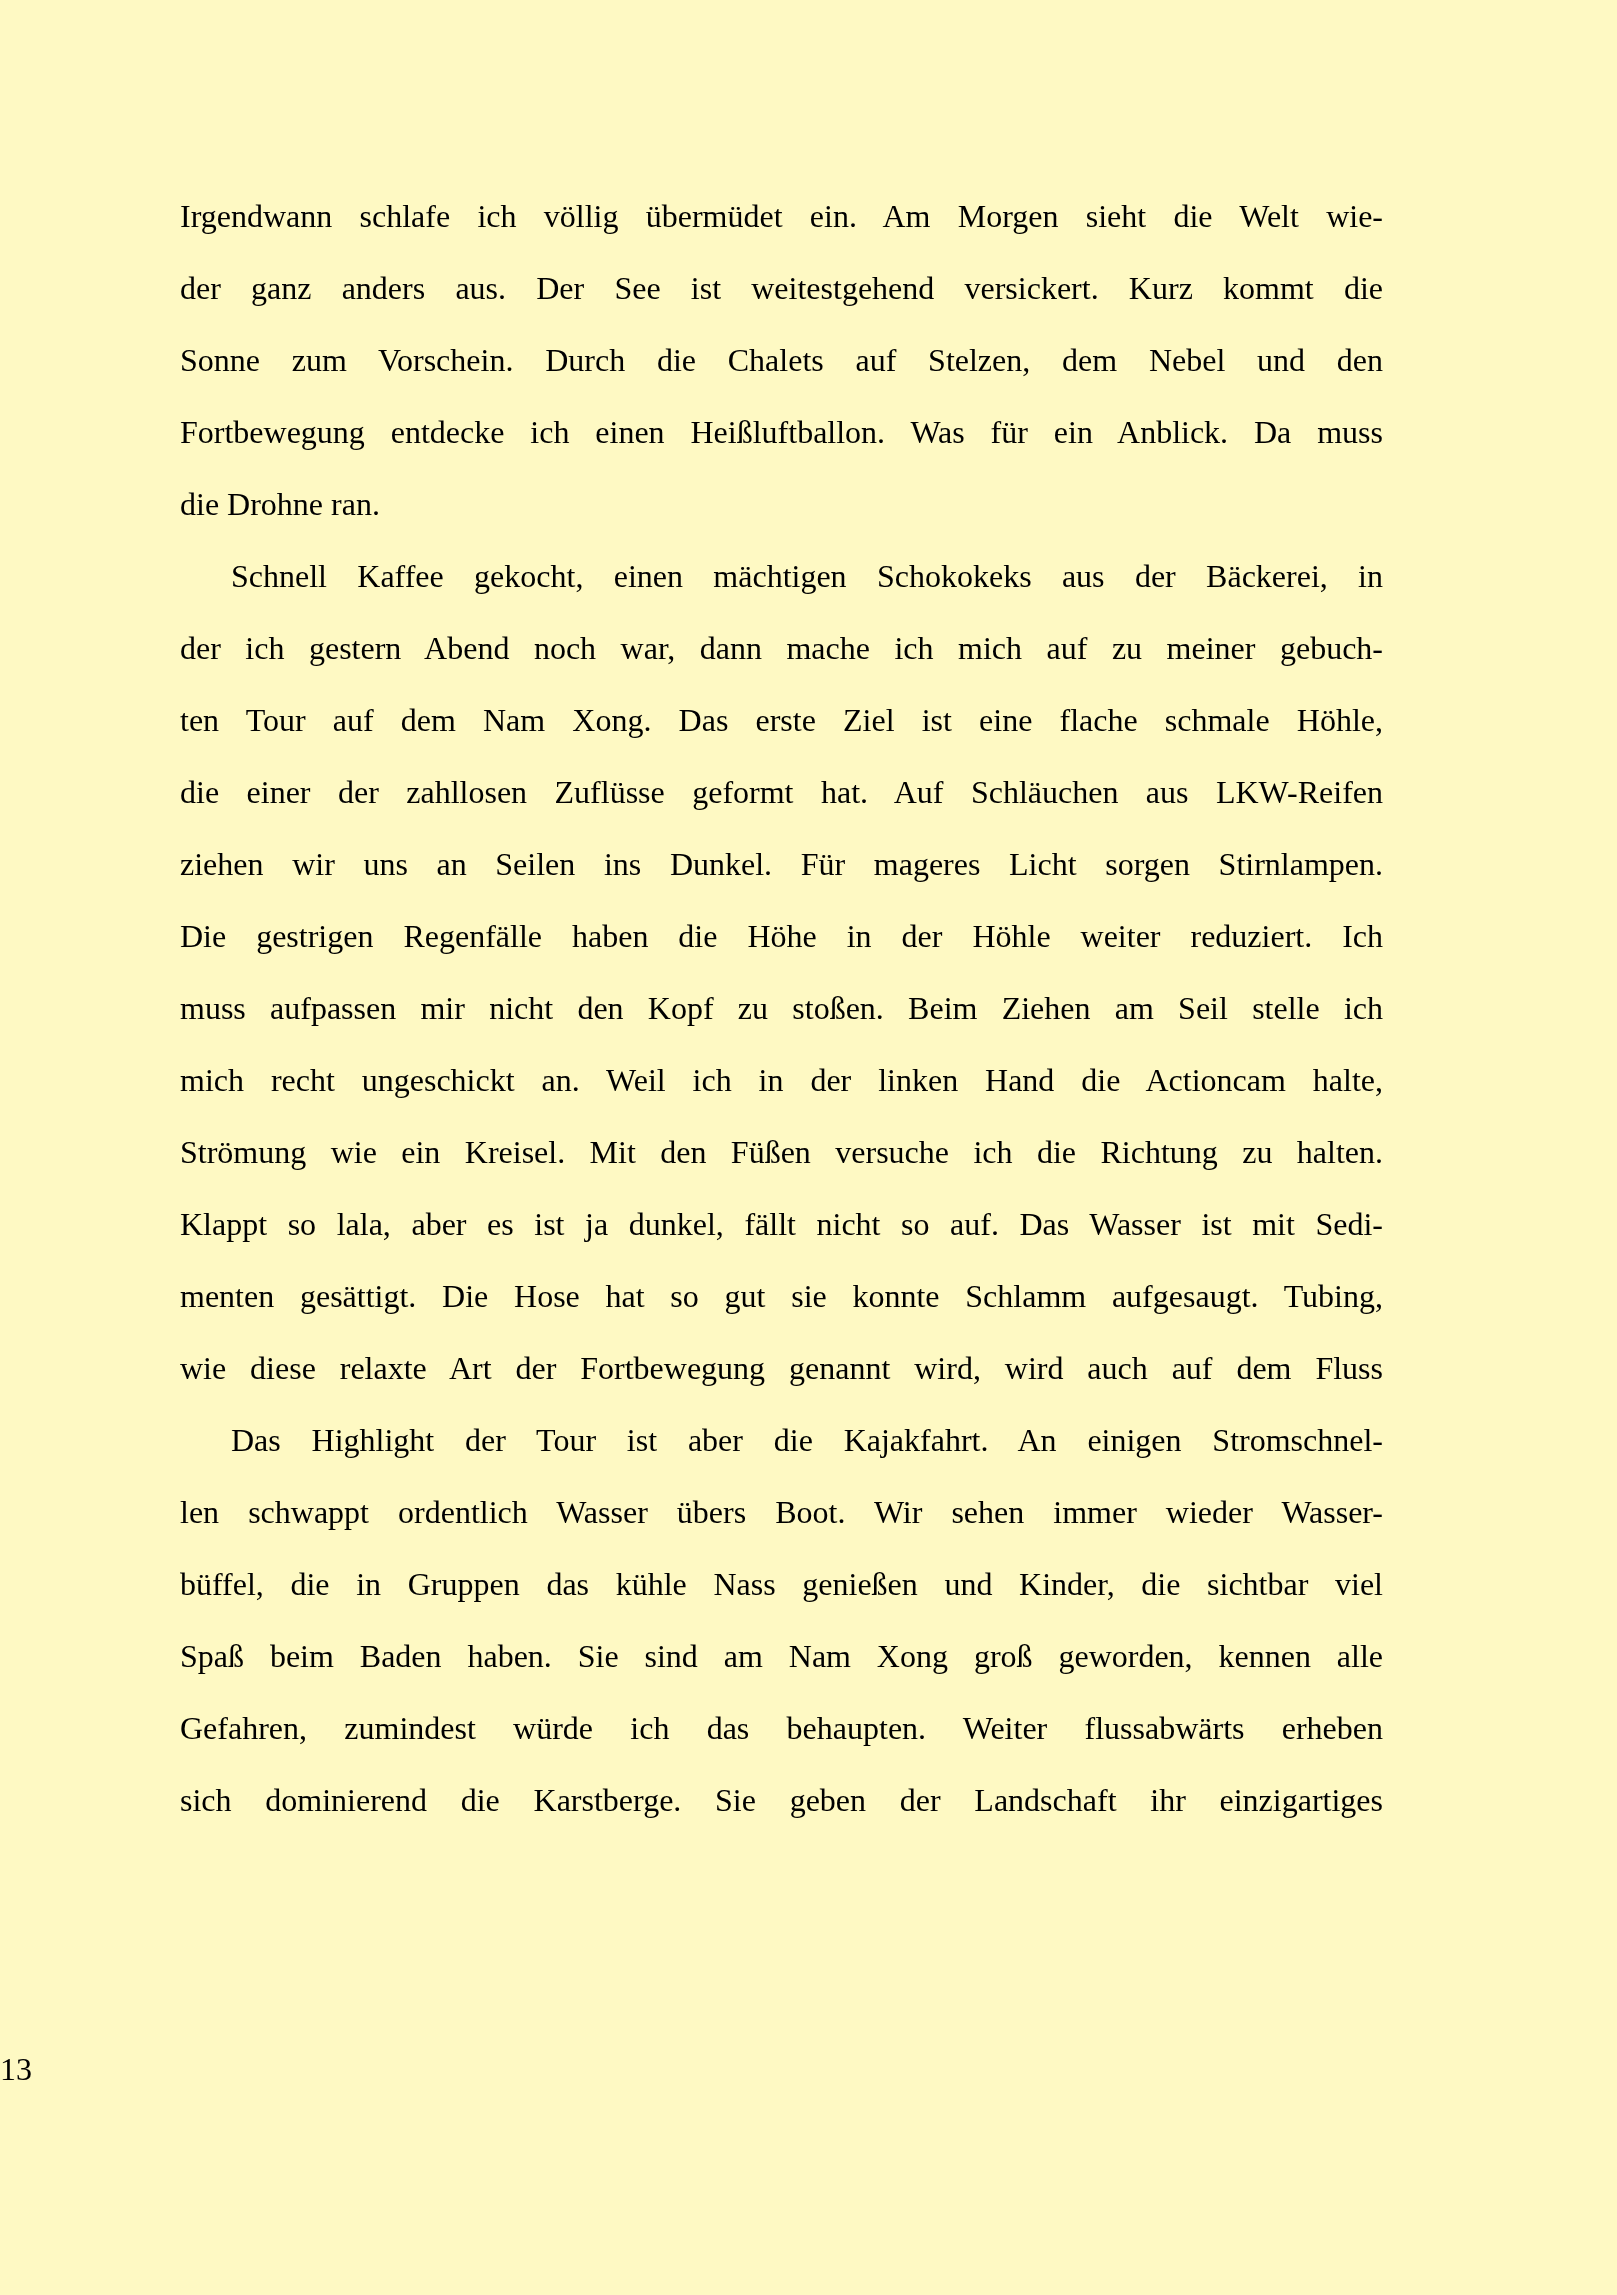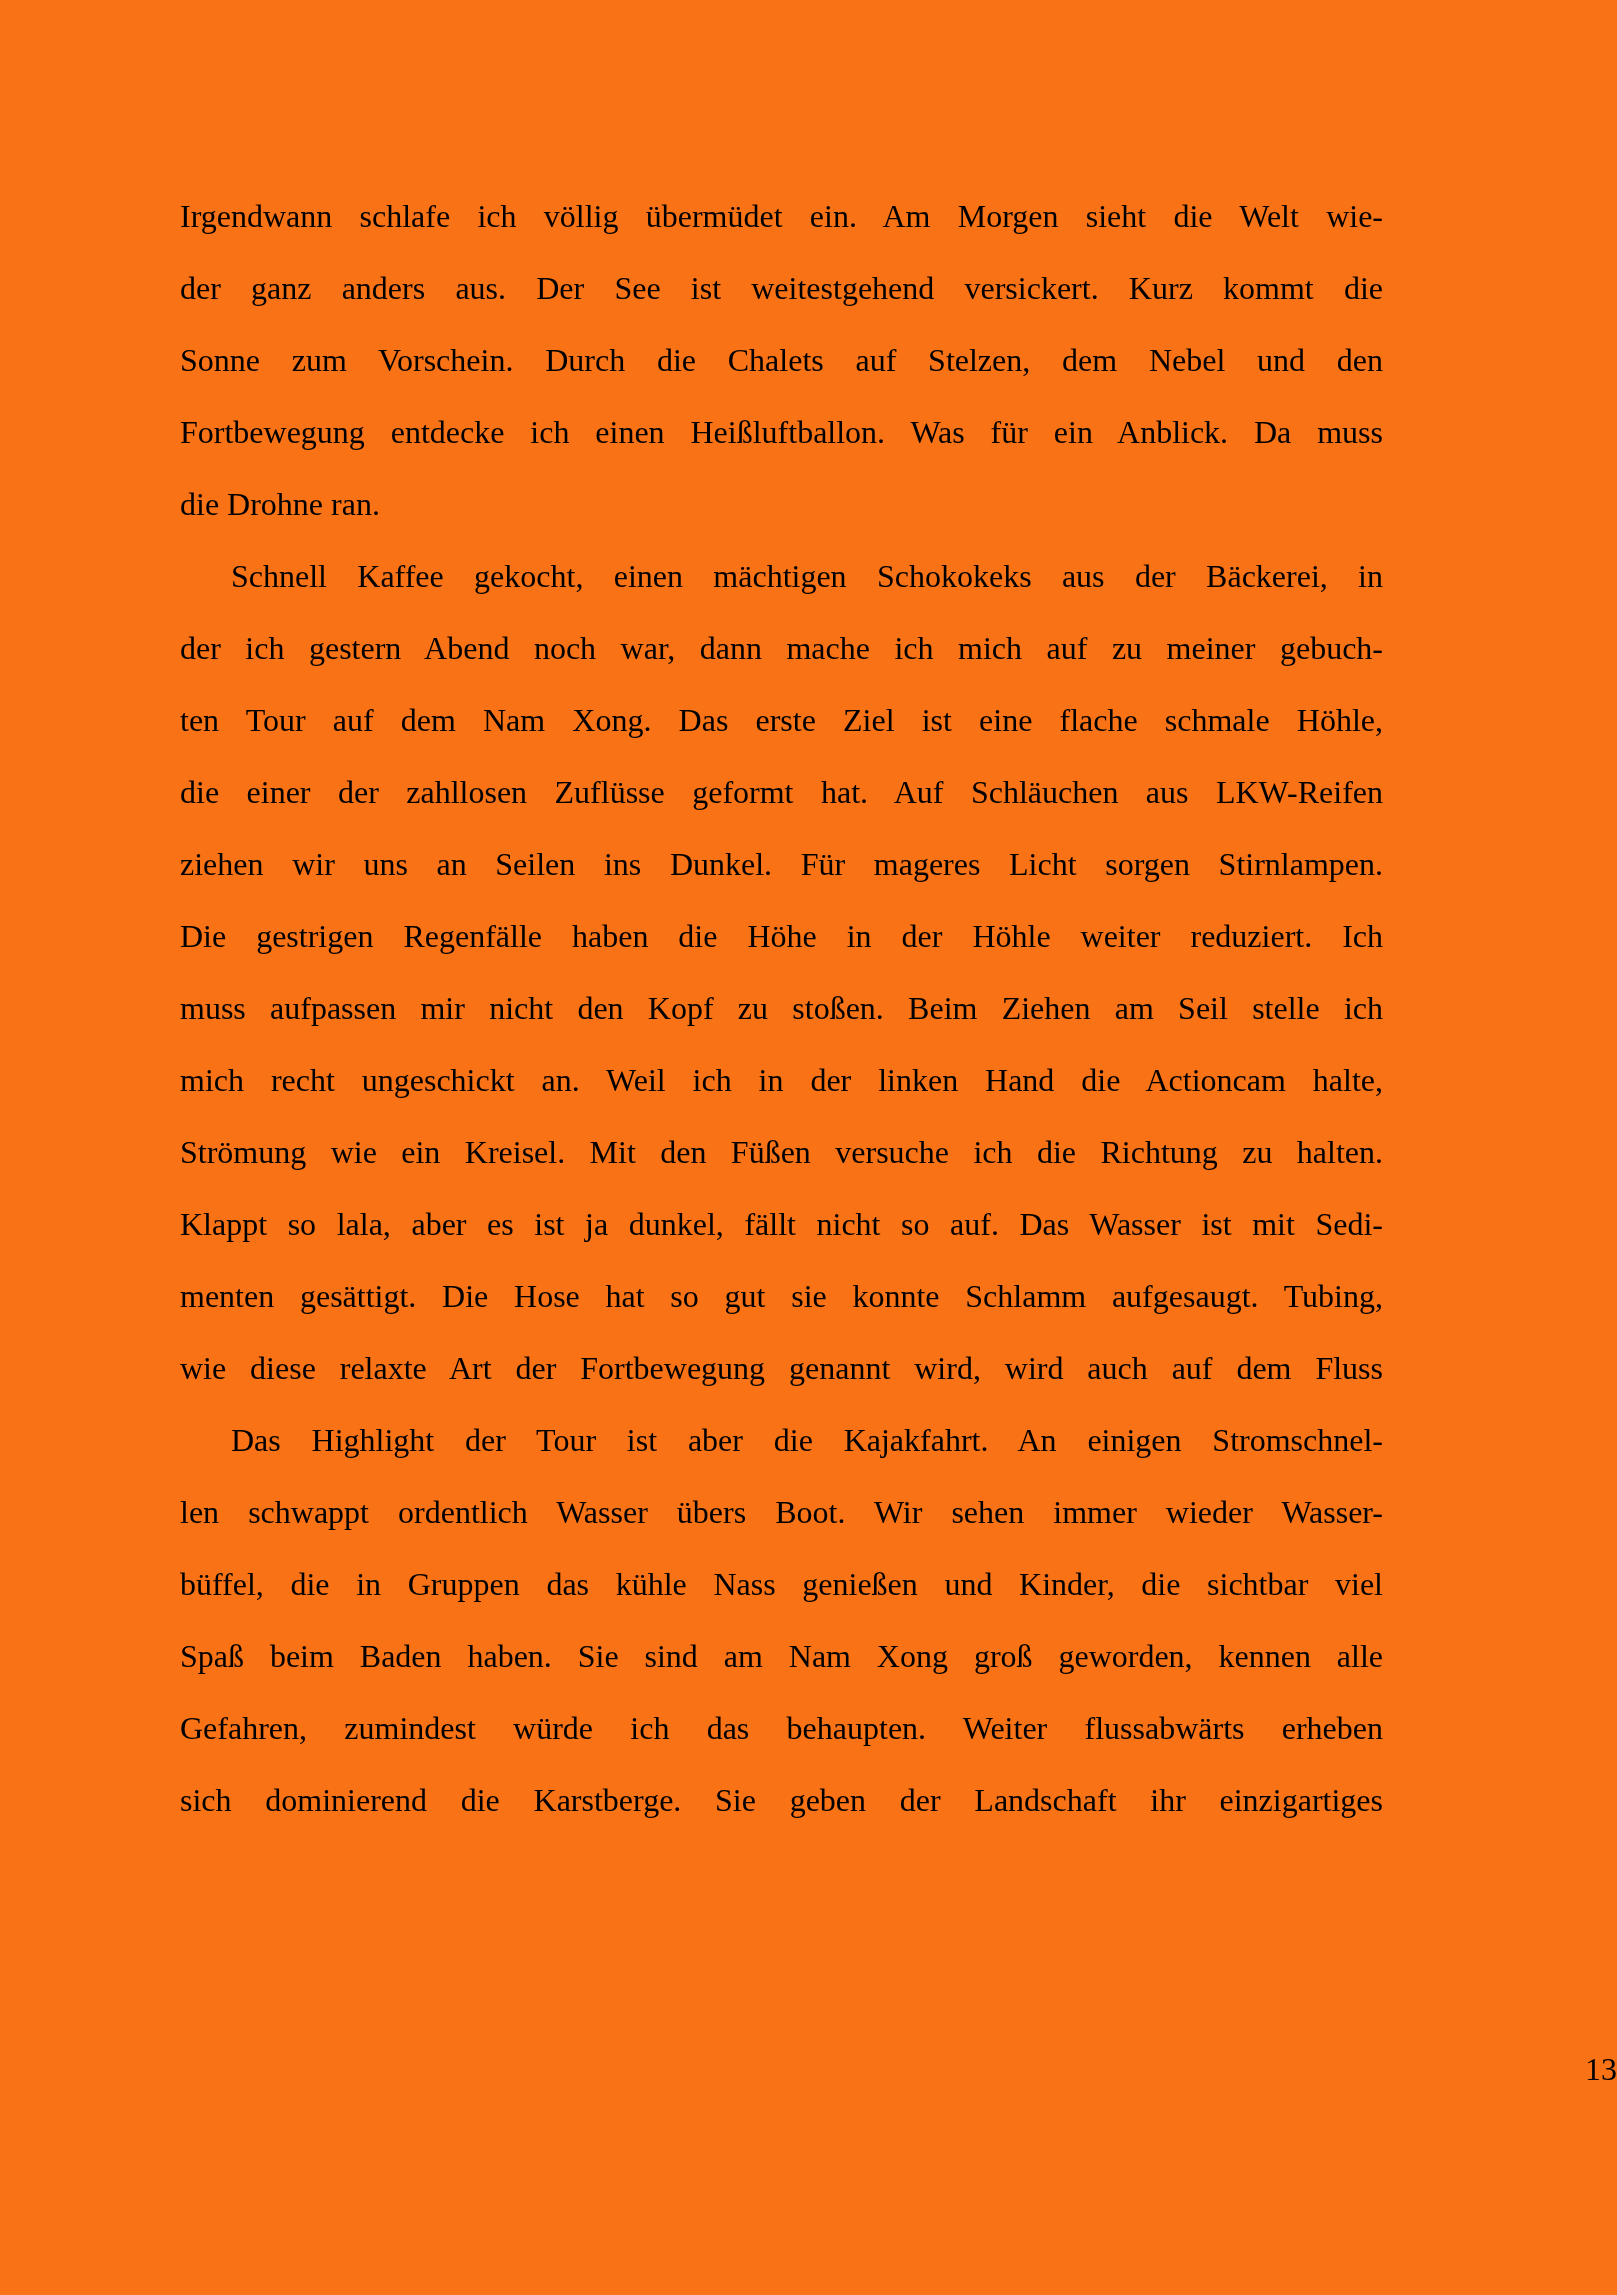--- a/index.html
+++ b/index.html
@@ -4,21 +4,21 @@
   <style>
     html, body {
       margin: 0;
       padding: 0;
       background: #ffffff;
     }
     .page {
       position: relative;
       width: 1617px;
       height: 2295px;
-      background: #f97316;
+      background: #fef9c3;
       color: #000000;
       font-family: "Liberation Serif", serif;
       overflow: hidden;
     }
     .text-block {
       position: absolute;
       top: 180px;
       left: 180px;
       width: 1203px;
     }
@@ -39,21 +39,21 @@
     .line.indent {
       text-indent: 51px;
     }
     .page-number {
       position: absolute;
       top: 2033px;
       left: 0;
       width: 1617px;
       font-size: 32px;
       line-height: 72px;
-      text-align: right;
+      text-align: left;
       color: #000000;
     }
   </style>
 </head>
 <body>
 
 <main class="page">
   <section class="text-block">
     <p class="line">Irgendwann schlafe ich völlig übermüdet ein. Am Morgen sieht die Welt wie-</p>
     <p class="line">der ganz anders aus. Der See ist weitestgehend versickert. Kurz kommt die</p>

